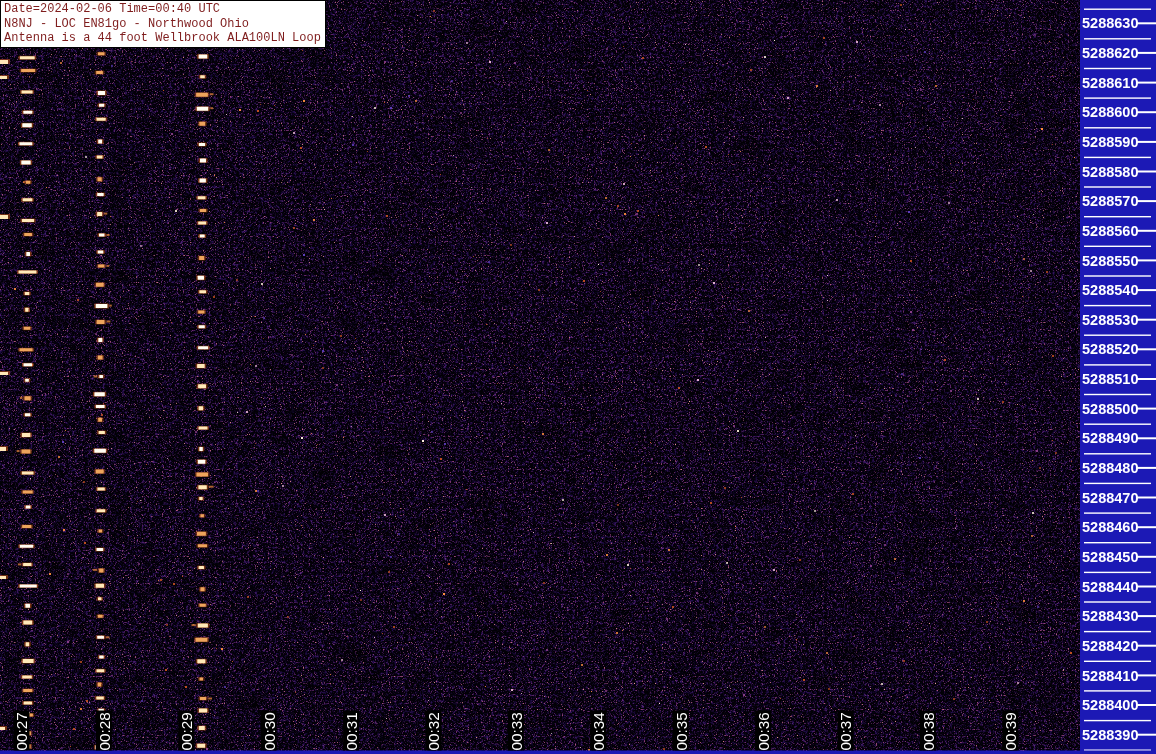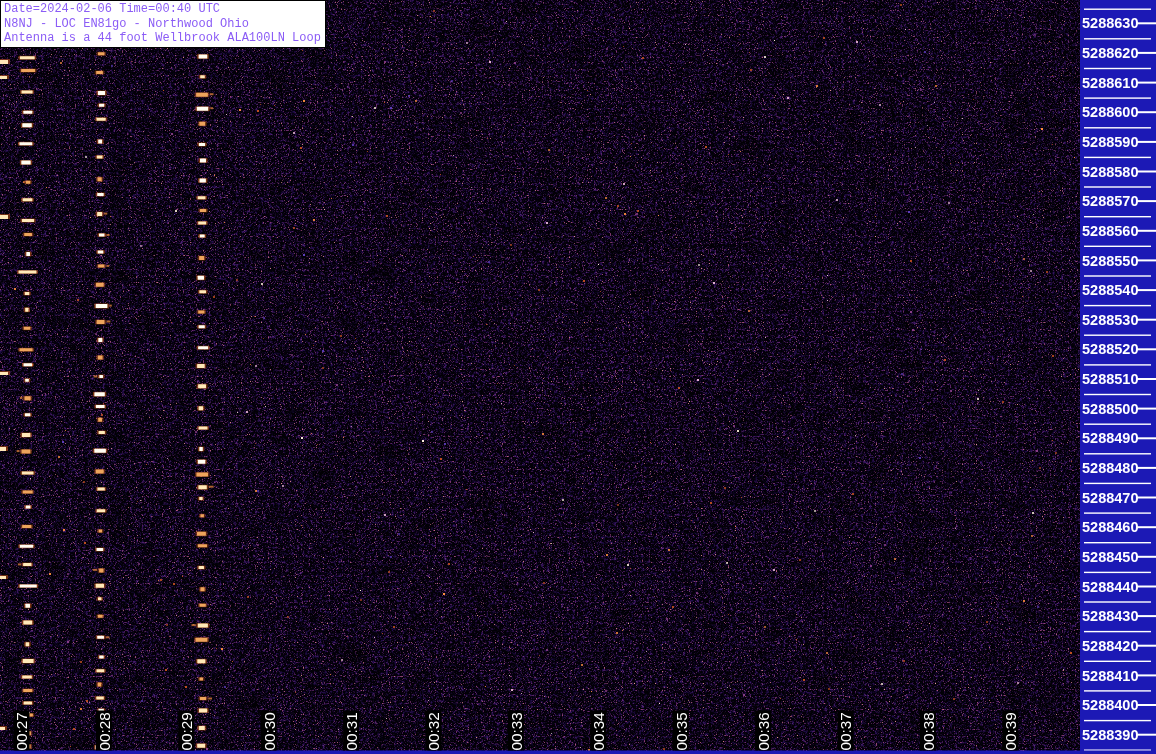--- a/index.html
+++ b/index.html
@@ -898,13 +898,13 @@
       <text transform="translate(686.5,750.5) rotate(-90)" font-family="Liberation Sans, sans-serif" font-size="15.3" fill="#ffffff">00:35</text>
       <rect x="755.1" y="710.5" width="16" height="40" fill="#000000"></rect>
       <text transform="translate(768.9,750.5) rotate(-90)" font-family="Liberation Sans, sans-serif" font-size="15.3" fill="#ffffff">00:36</text>
       <rect x="837.5" y="710.5" width="16" height="40" fill="#000000"></rect>
       <text transform="translate(851.3,750.5) rotate(-90)" font-family="Liberation Sans, sans-serif" font-size="15.3" fill="#ffffff">00:37</text>
       <rect x="919.9" y="710.5" width="16" height="40" fill="#000000"></rect>
       <text transform="translate(933.7,750.5) rotate(-90)" font-family="Liberation Sans, sans-serif" font-size="15.3" fill="#ffffff">00:38</text>
       <rect x="1002.3" y="710.5" width="16" height="40" fill="#000000"></rect>
       <text transform="translate(1016.1,750.5) rotate(-90)" font-family="Liberation Sans, sans-serif" font-size="15.3" fill="#ffffff">00:39</text>
     </svg>
-    <div style="position:absolute;left:0;top:0;width:321px;height:45px;background:#ffffff;border:1px solid #000;font-family:'Liberation Mono',monospace;font-size:12px;line-height:14.6px;color:#8b5cf6;padding:1px 0 0 3px;white-space:nowrap;overflow:hidden">Date=2024-02-06 Time=00:40 UTC<br>N8NJ - LOC EN81go - Northwood Ohio<br>Antenna is a 44 foot Wellbrook ALA100LN Loop</div>
+    <div style="position:absolute;left:0;top:0;width:321px;height:45px;background:#ffffff;border:1px solid #000;font-family:'Liberation Mono',monospace;font-size:12px;line-height:14.6px;color:#7f1d1d;padding:1px 0 0 3px;white-space:nowrap;overflow:hidden">Date=2024-02-06 Time=00:40 UTC<br>N8NJ - LOC EN81go - Northwood Ohio<br>Antenna is a 44 foot Wellbrook ALA100LN Loop</div>
   </div>
 </body></html>

